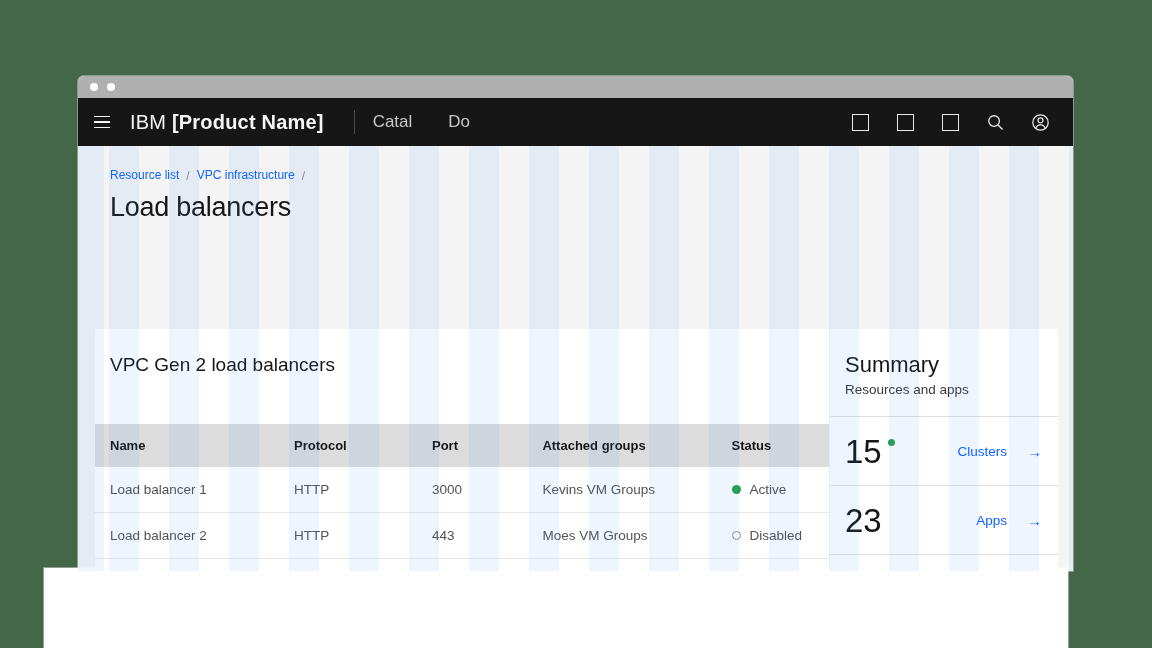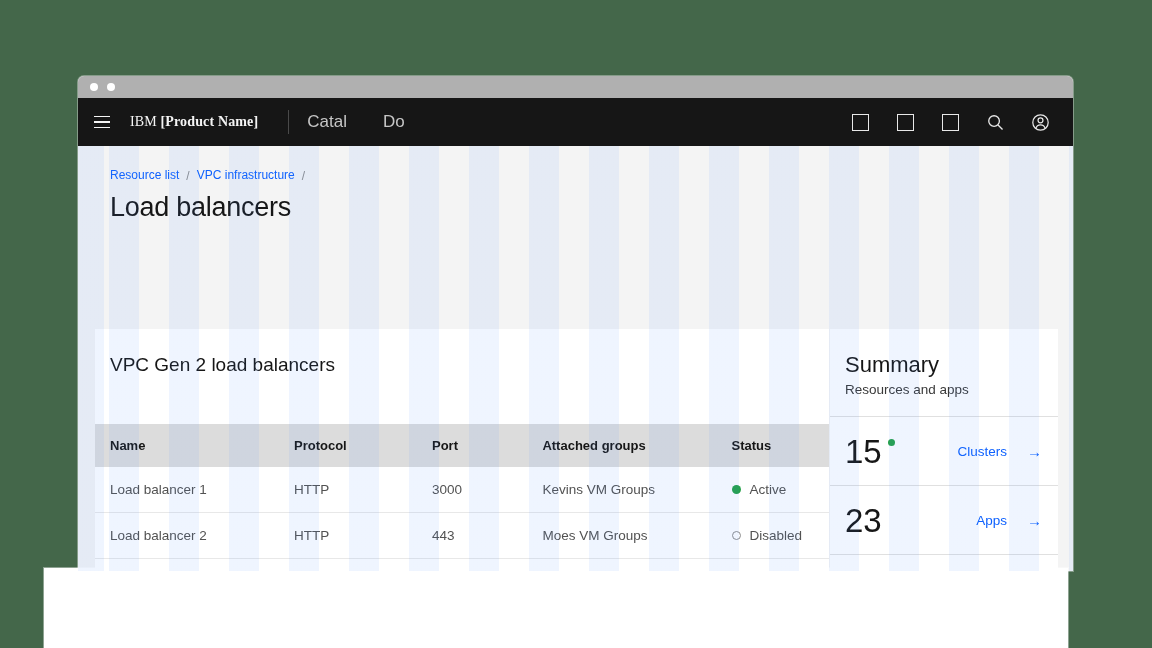--- a/index.html
+++ b/index.html
@@ -57,25 +57,24 @@
     align-items: center; justify-content: center;
     gap: 4px;
     cursor: pointer;
   }
   .hamburger i {
     display: block;
     width: 16px; height: 1.6px;
     background: #f4f4f4;
   }
   .brand {
-    font-size: 14px;
+    font-size: 20px;
     letter-spacing: .01em;
     padding-left: 4px;
     white-space: nowrap;
-    font-family: Liberation Serif, serif;
   }
   .brand .bold { font-weight: 700; }
   .navdivider {
     width: 1px;
     height: 24px;
     background: #4a4a4a;
     margin-left: 30px;
   }
   .navitems {
     display: flex;

